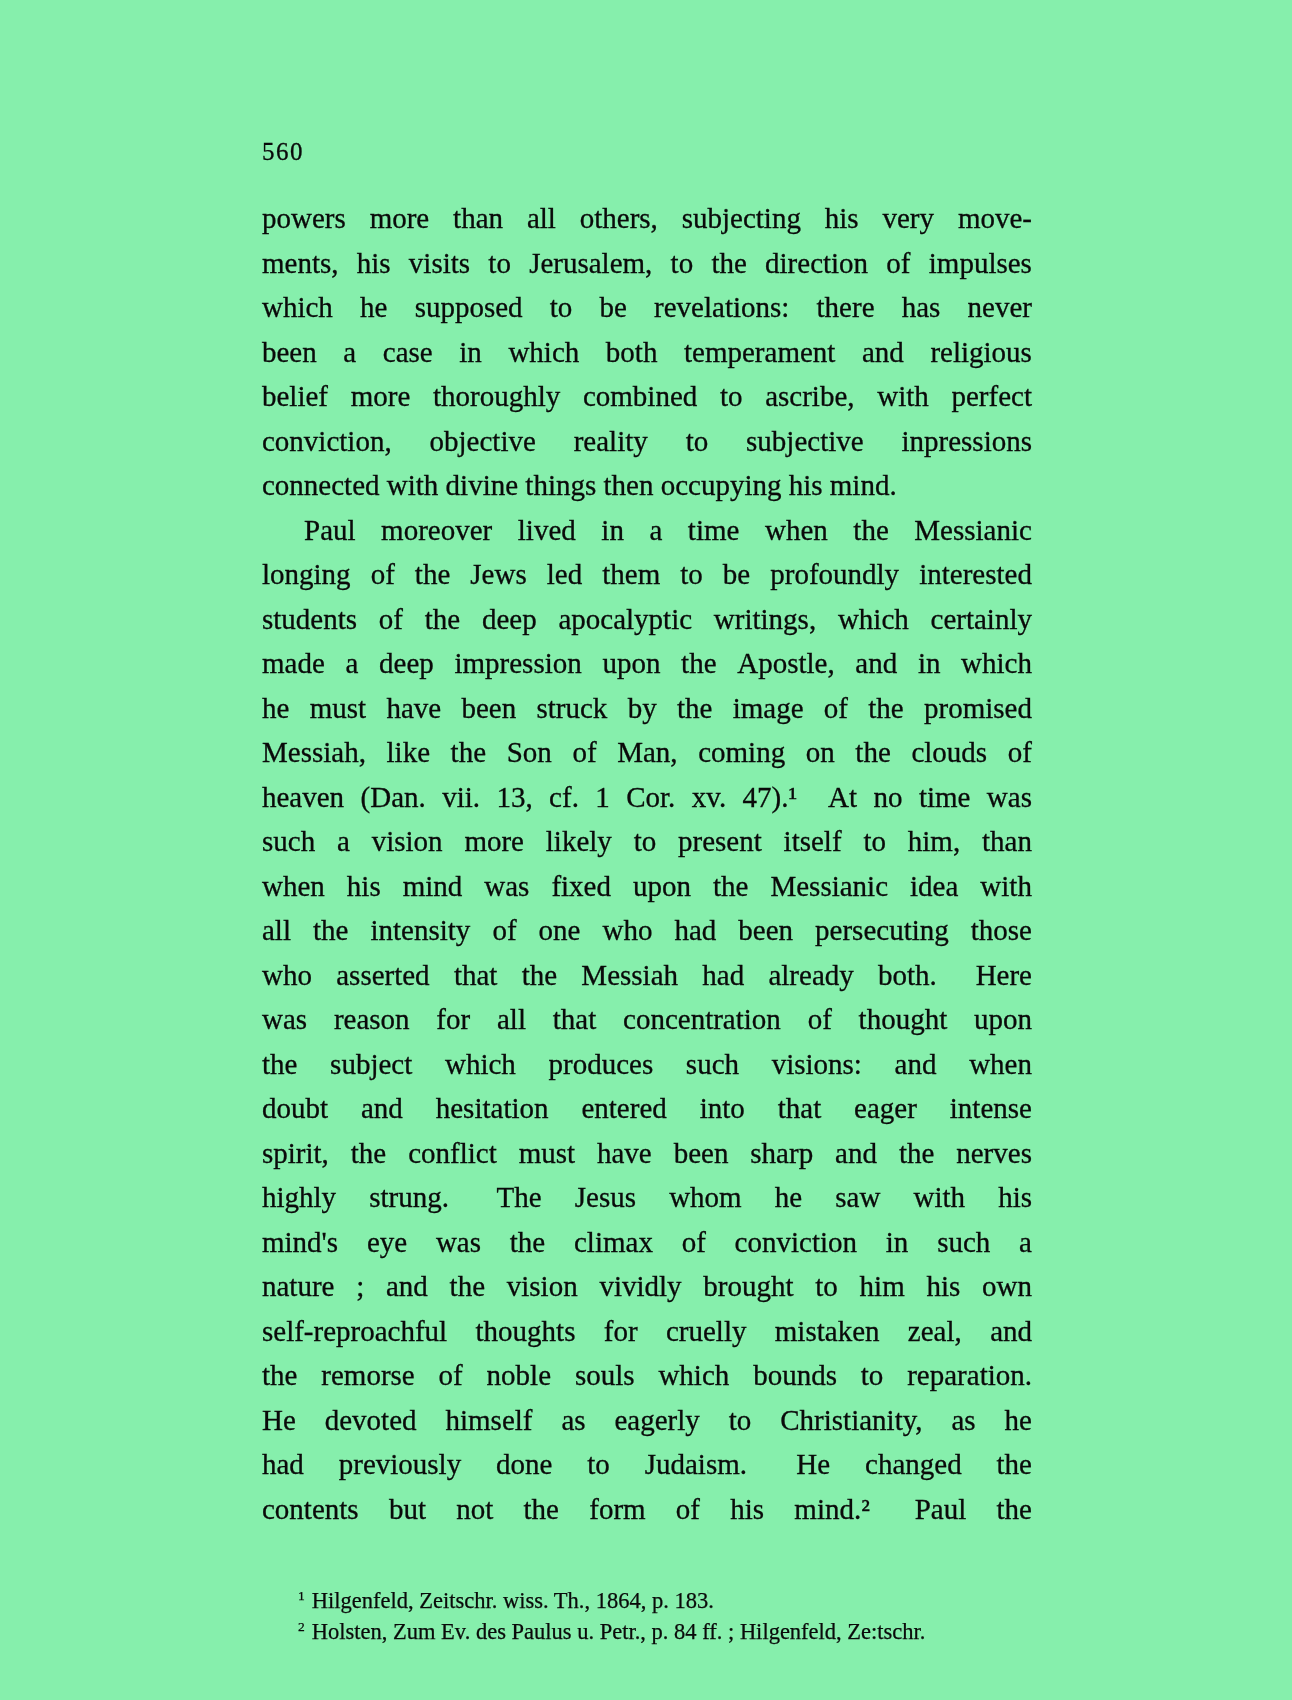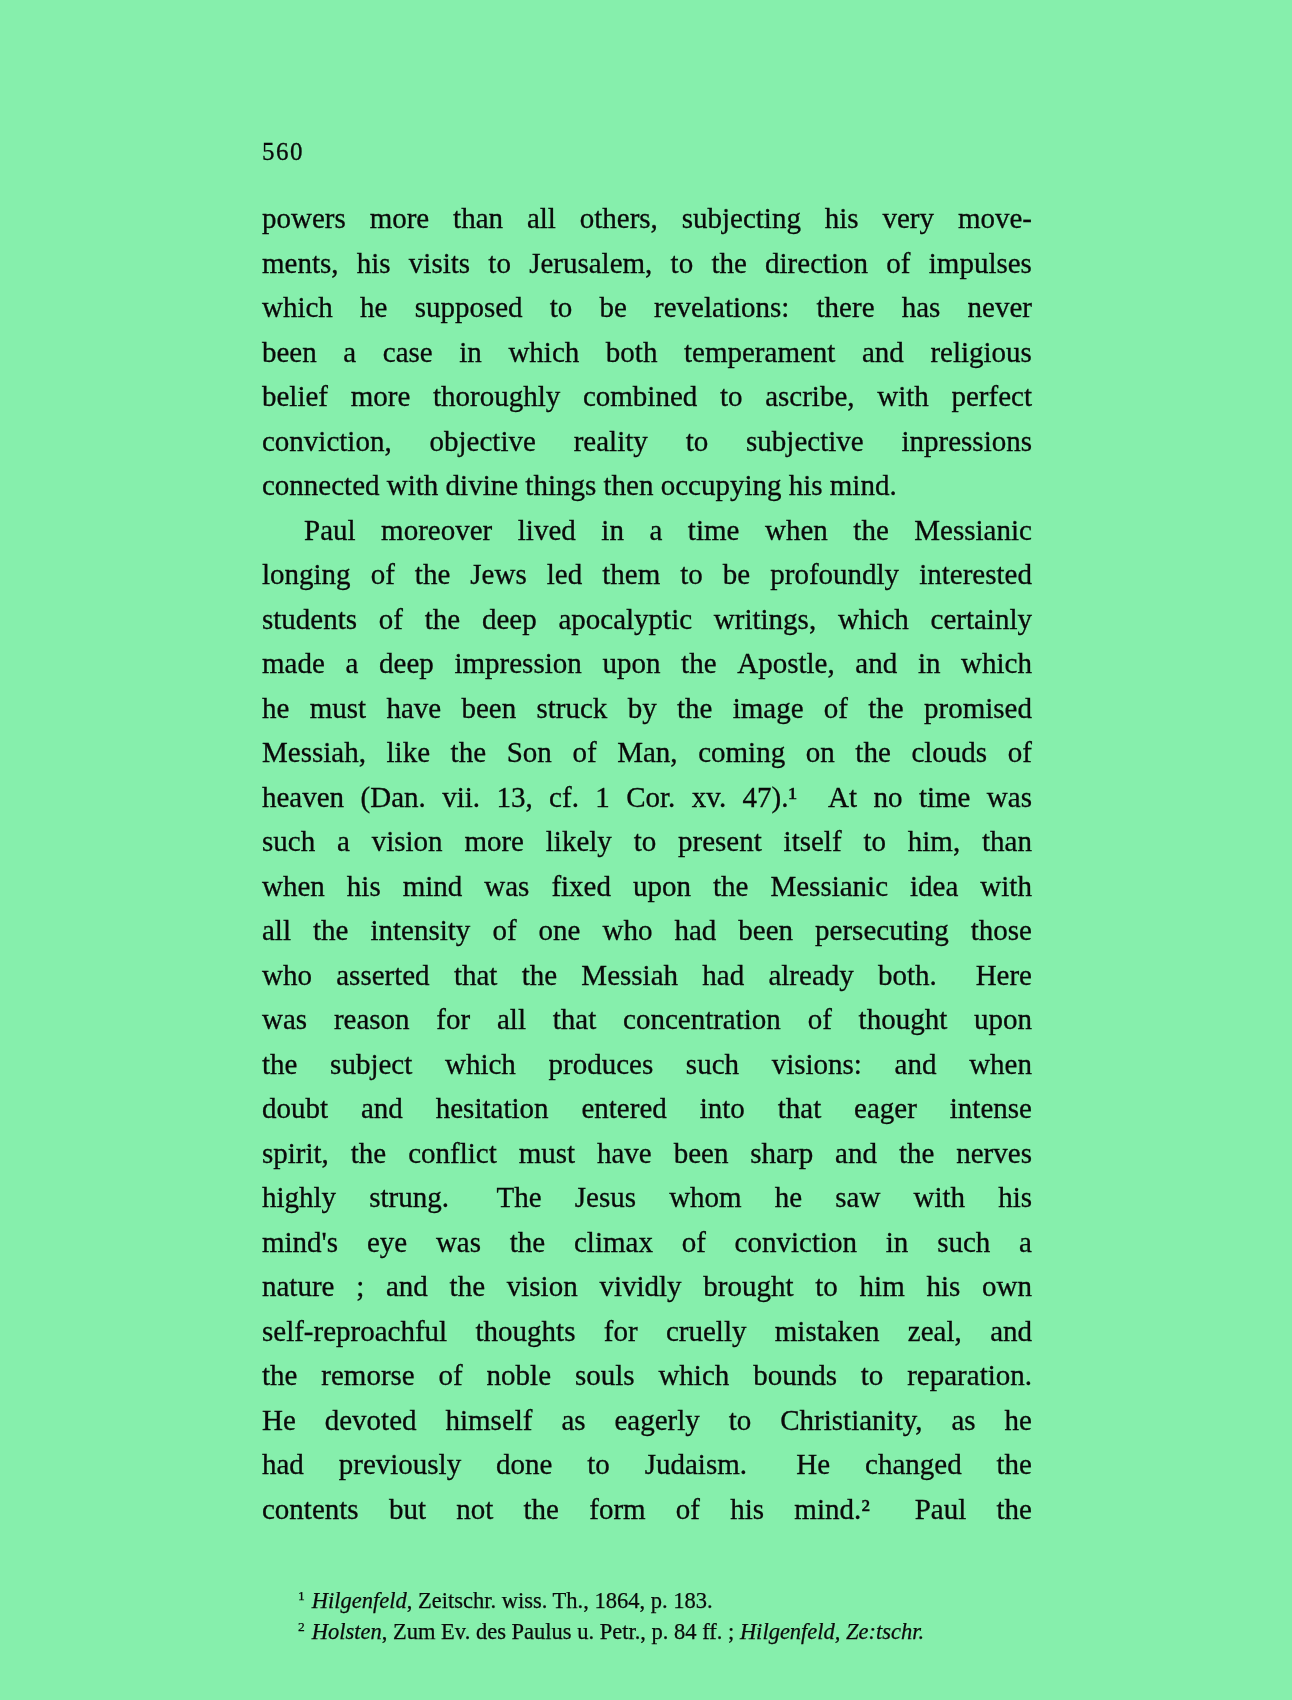--- a/index.html
+++ b/index.html
@@ -42,21 +42,21 @@
   .fnblock {
     position: absolute; left: 262px; top: 1585px; width: 792px;
     -webkit-text-stroke: 0.25px #0a0a0a;
   }
   .fnline {
     height: 31px; line-height: 31px;
     font-size: 22.5px;
     white-space: nowrap;
   }
   .fnline.indent { padding-left: 36px; }
-  .it { font-style: italic; }
+  .it { }
   sup.fnmark {
     font-size: 0.6em;
     vertical-align: super;
     line-height: 0;
     margin-right: 7px;
   }
 </style>
 </head>
 <body>
 

